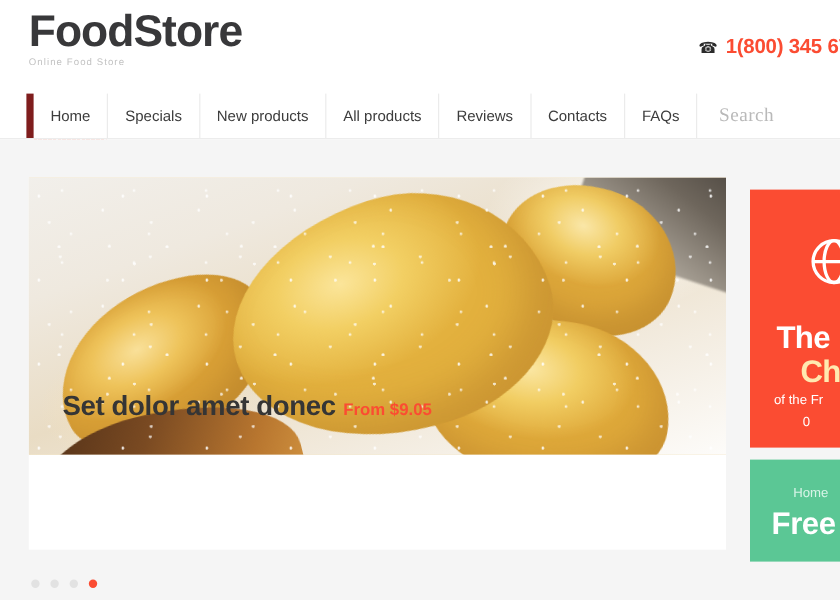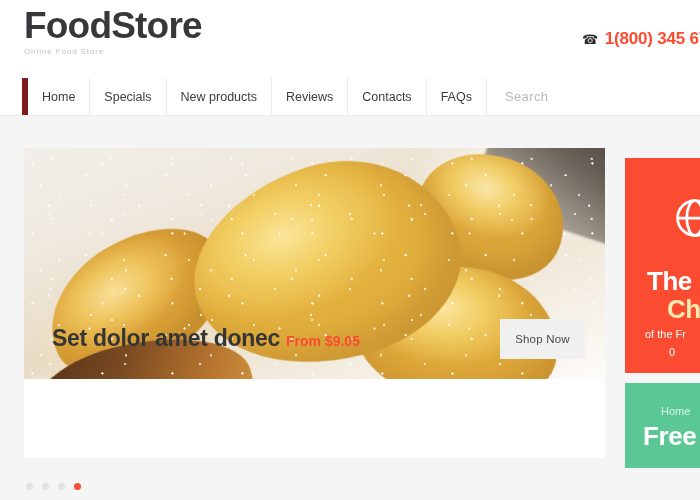--- a/index.html
+++ b/index.html
@@ -117,23 +117,23 @@
   .search-wrap {
     flex: 1 1 auto;
     display: flex;
     align-items: center;
     padding-left: 16px;
   }
   .search-input {
     border: none;
     outline: none;
     background: transparent;
-    font-size: 13px;
+    font-size: 16px;
     color: #8c8c8c;
-    font-family: Liberation Sans, sans-serif;
+    font-family: Liberation Serif, serif;
     width: 100%;
     letter-spacing: 0.4px;
   }
   .search-input::placeholder {
     color: #b9b9b9;
   }
 
   
   .content-bg {
     position: absolute;
@@ -387,20 +387,23 @@
       <div class="nav-item active">
           <span>Home</span>
         </div>
       <div class="nav-item">
           <span>Specials</span>
         </div>
       <div class="nav-item">
           <span>New products</span>
         </div>
       <div class="nav-item">
+          <span>All products</span>
+        </div>
+      <div class="nav-item">
           <span>Reviews</span>
         </div>
       <div class="nav-item">
           <span>Contacts</span>
         </div>
       <div class="nav-item">
           <span>FAQs</span>
         </div>
     </div>
     <div class="search-wrap">
@@ -417,21 +420,20 @@
       <div class="blob pear3"></div>
       <div class="crepe-dark"></div>
       <div class="blob pear4"></div>
       <div class="blob pear2"></div>
       <div class="blob pear1"></div>
       <div class="sugar"></div>
     </div>
     <div class="slide-caption"></div>
     <div class="caption-title">Set dolor amet donec</div>
     <div class="caption-price">From $9.05</div>
-    <button class="shop-now">Shop Now</button>
   </div>
 
   <div class="slider-dots">
     <div class="dot"></div>
     <div class="dot"></div>
     <div class="dot"></div>
     <div class="dot active"></div>
   </div>
 
   <div class="banner-red">

